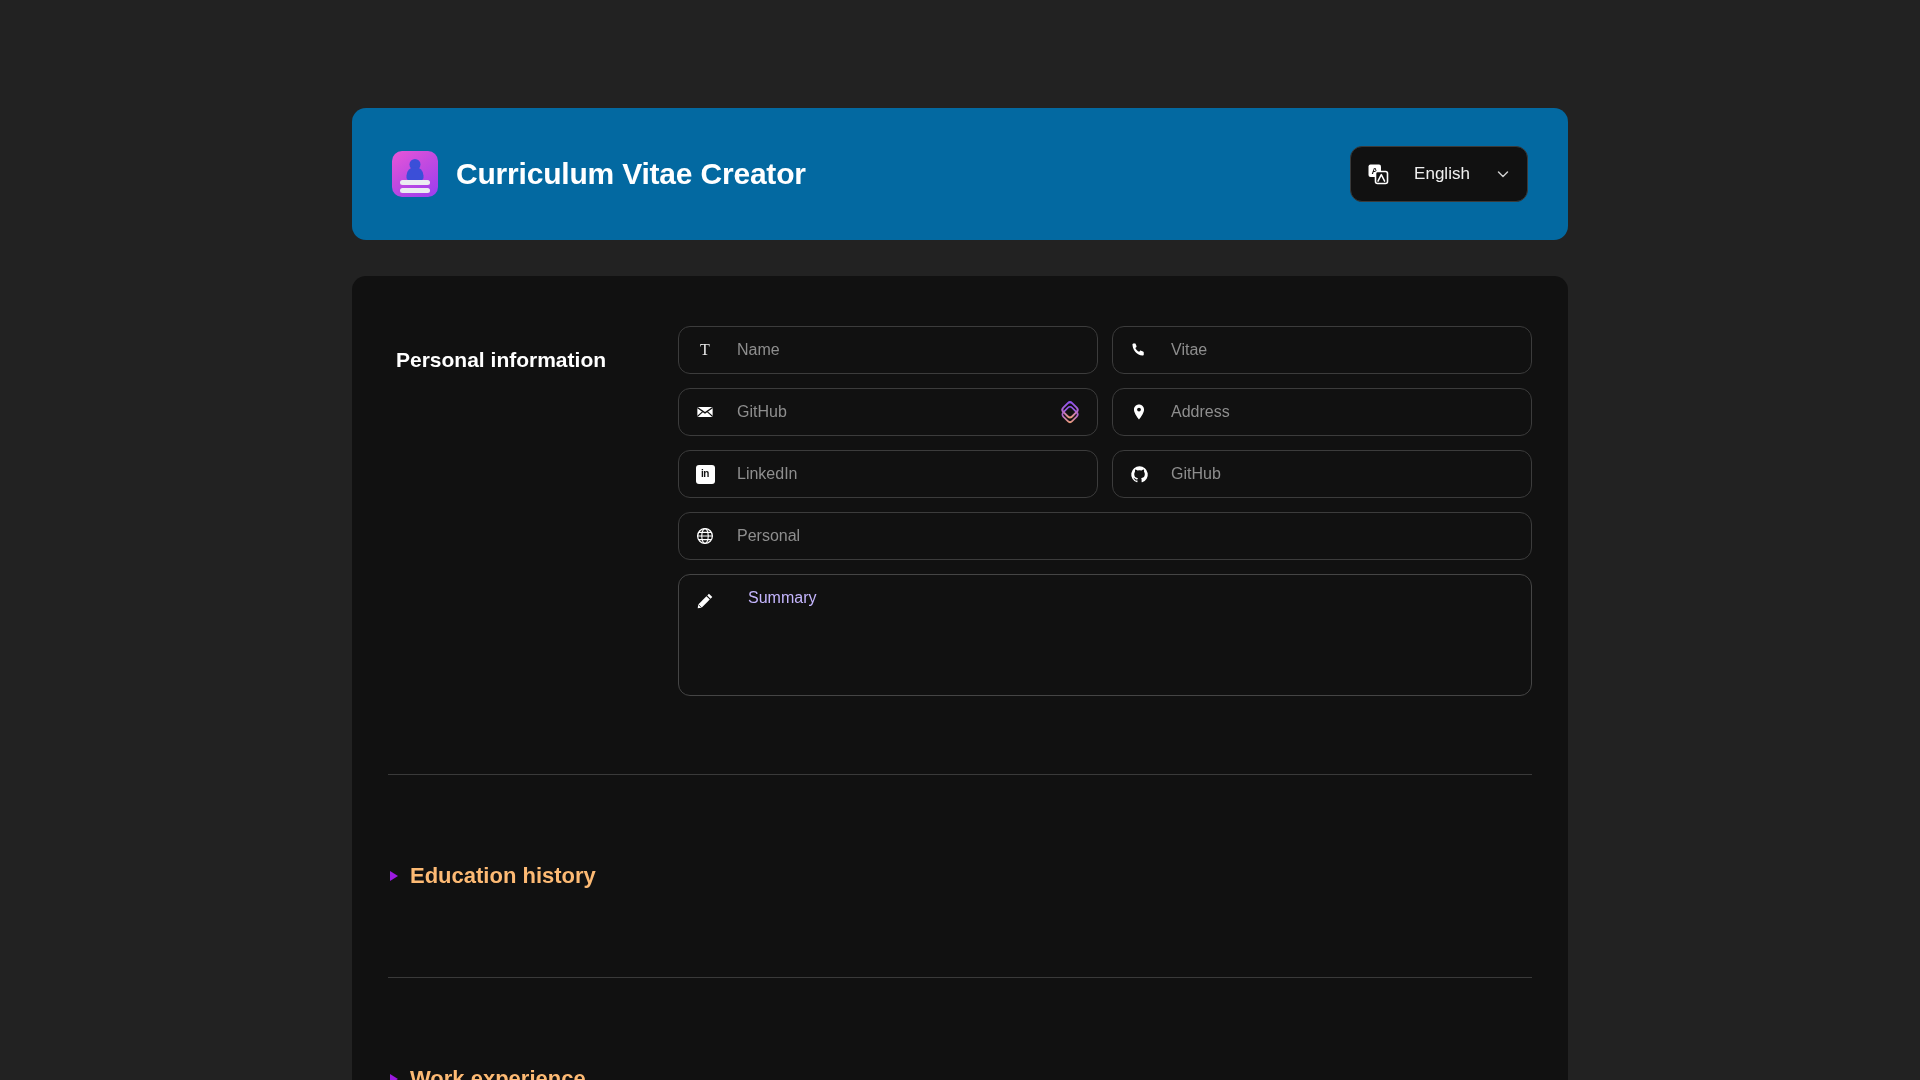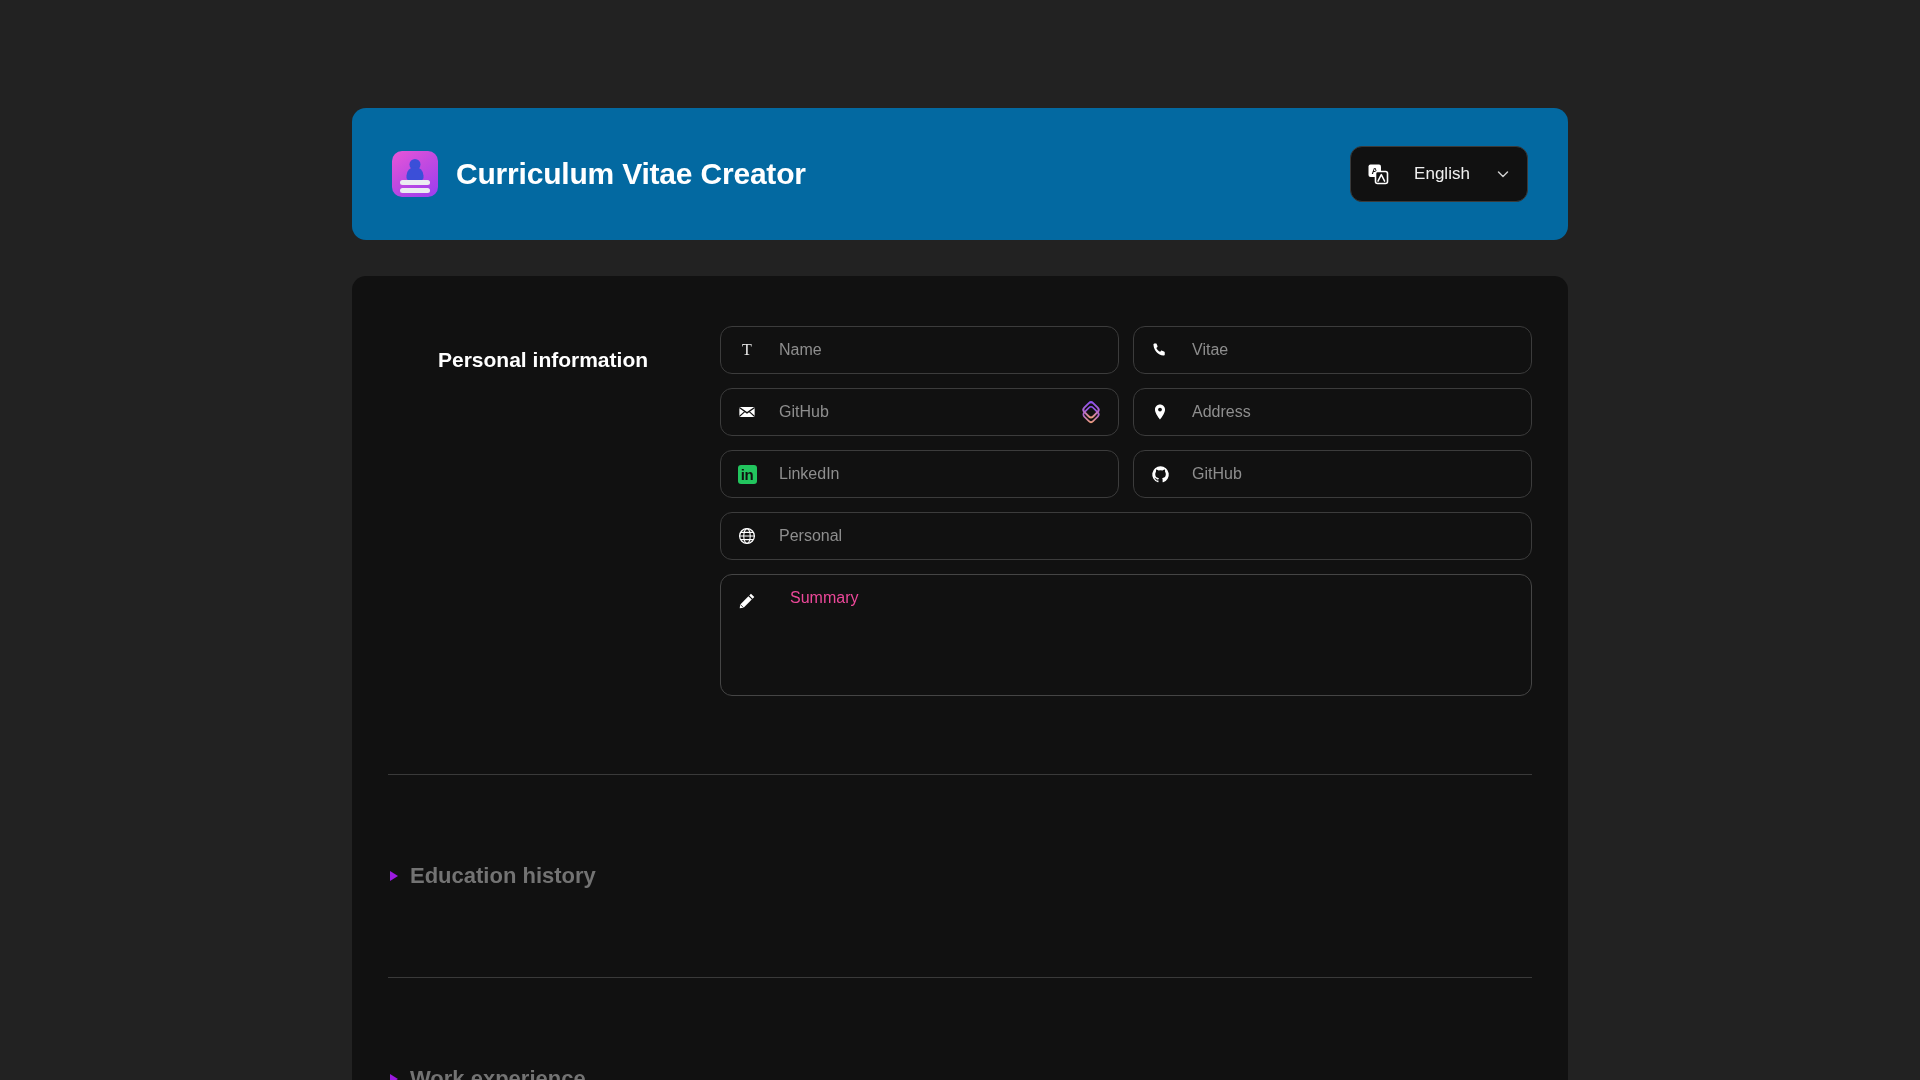--- a/index.html
+++ b/index.html
@@ -145,21 +145,20 @@
 
   .section-heading {
     width: 290px;
     flex: 0 0 290px;
     font-size: 21px;
     font-weight: bold;
     color: #ffffff;
     padding-top: 22px;
     padding-left: 8px;
     white-space: nowrap;
-    margin-left: 42px;
   }
 
   .fields {
     flex: 1 1 auto;
     display: flex;
     flex-wrap: wrap;
     gap: 14px 14px;
   }
 
   .field {
@@ -200,27 +199,27 @@
     font-family: "Liberation Serif", serif;
     font-size: 16px;
     color: #e8e8e8;
     line-height: 1;
   }
 
   
   .li-badge {
     width: 19px;
     height: 19px;
-    background: #22c55e;
+    background: #ffffff;
     border-radius: 3px;
     display: flex;
     align-items: center;
     justify-content: center;
     color: #111111;
-    font-size: 15px;
+    font-size: 10px;
     font-weight: bold;
     line-height: 1;
     letter-spacing: -0.5px;
   }
 
   
   .autofill-badge {
     position: absolute;
     right: 14px;
     top: 50%;
@@ -239,21 +238,21 @@
     border: 1px solid #454545;
     border-radius: 12px;
     padding: 14px 16px;
     display: flex;
     align-items: flex-start;
     cursor: text;
   }
   .field-area .field-icon { margin-top: 2px; }
   .field-area .area-placeholder {
     font-size: 16px;
-    color: #ec4899;
+    color: #c4b5fd;
     margin-left: 33px;
     white-space: nowrap;
     user-select: none;
   }
 
   
   .divider {
     height: 1px;
     background: #3a3a3a;
     margin: 0;
@@ -276,21 +275,21 @@
     height: 0;
     border-left: 8px solid #9b1ae0;
     border-top: 5px solid transparent;
     border-bottom: 5px solid transparent;
     flex: 0 0 auto;
     margin-left: 2px;
   }
   .collapse-title {
     font-size: 22px;
     font-weight: bold;
-    color: #737373;
+    color: #fdba74;
     white-space: nowrap;
   }
 
   .spacer-a { height: 78px; }
   .spacer-b { height: 88px; }
   .spacer-c { height: 88px; }
   .spacer-d { height: 88px; }
 </style>
 </head>
 <body>

